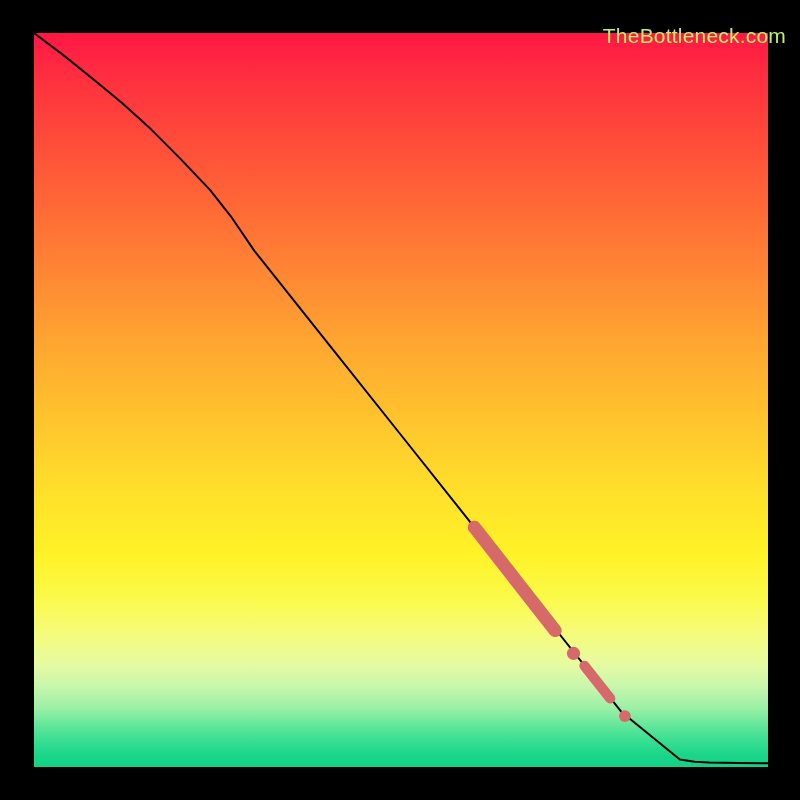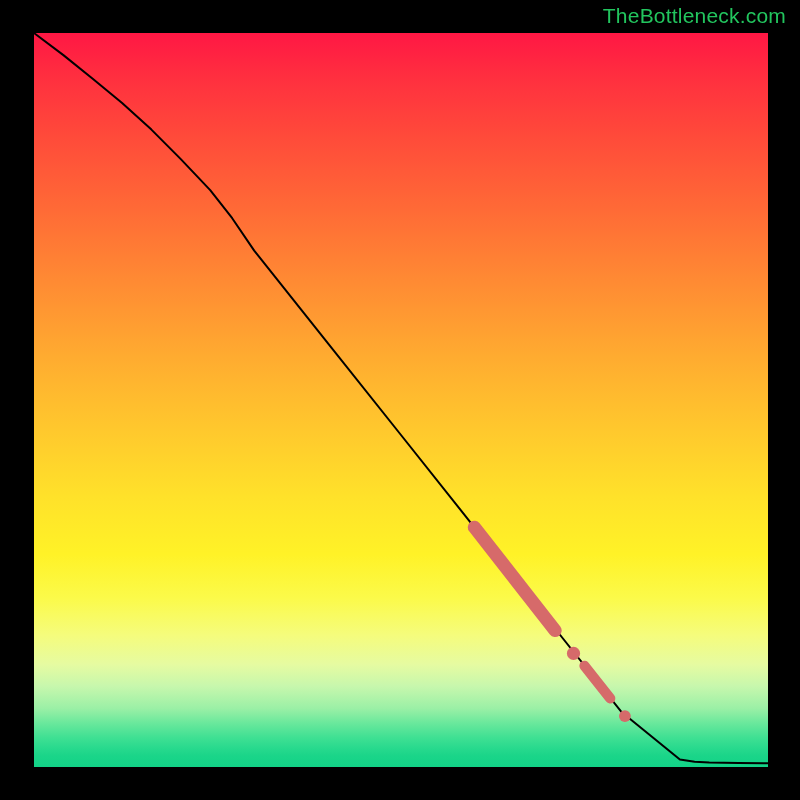--- a/index.html
+++ b/index.html
@@ -49,23 +49,23 @@
   svg.overlay {
     position: absolute;
     left: 34px;
     top: 33px;
     width: 734px;
     height: 734px;
     overflow: visible;
   }
   .watermark {
     position: absolute;
-    top: 4px;
+    top: 24px;
     right: 14px;
-    color: #22c55e;
+    color: #bef264;
     font-size: 21px;
     letter-spacing: 0.2px;
     font-weight: 400;
   }
 </style>
 </head>
 <body>
 
 <div class="stage">
   <div class="plot"></div>

